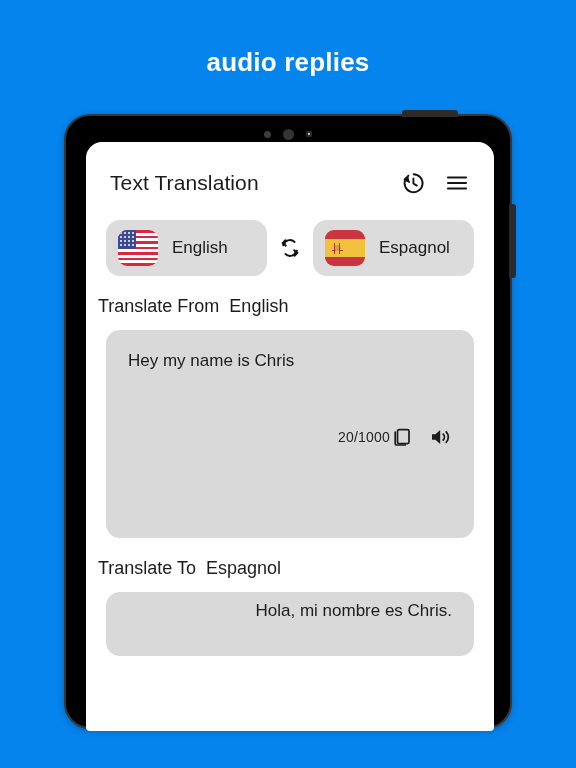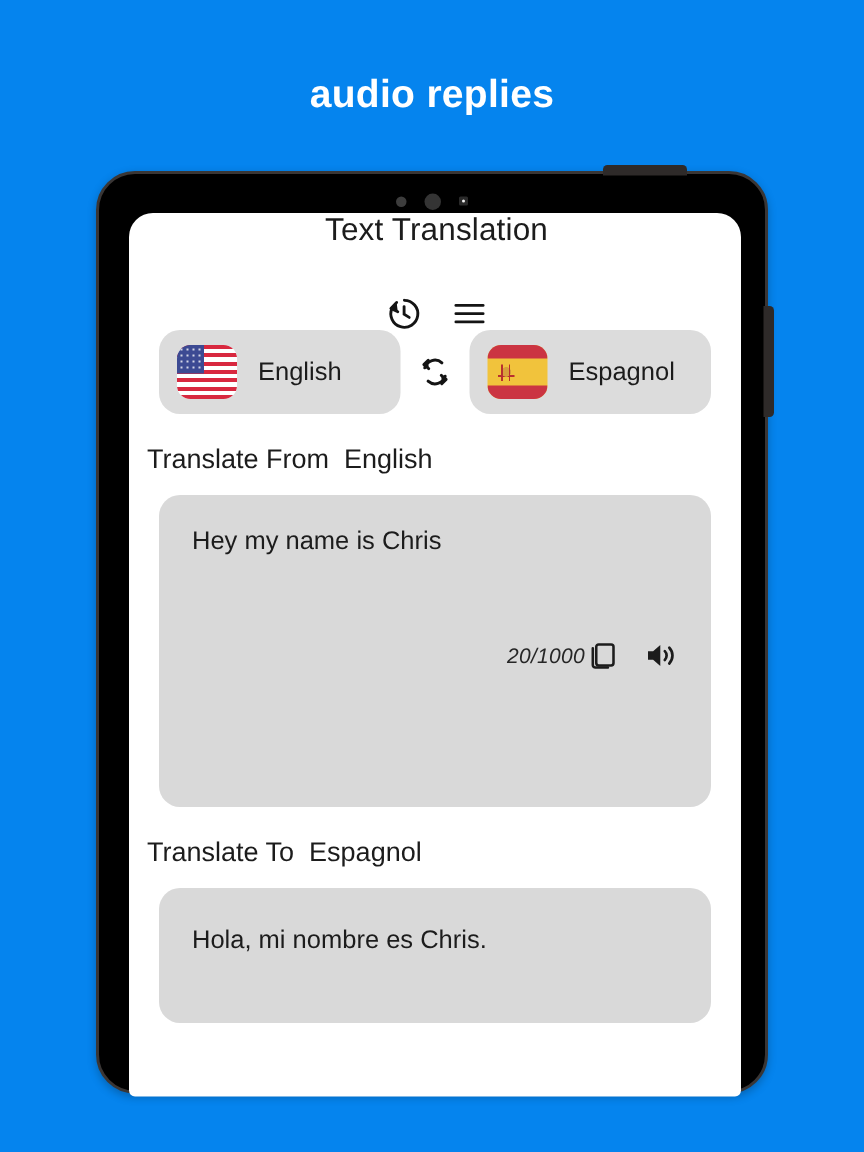--- a/index.html
+++ b/index.html
@@ -102,21 +102,20 @@
     border-radius: 16px 16px 4px 4px;
     overflow: hidden;
   }
 
   
   .appbar {
     height: 82px;
     display: flex;
     align-items: center;
     padding: 0 22px 0 24px;
-    flex-direction: column;
   }
   .app-title {
     font-size: 21px;
     color: #1c1c1c;
     font-weight: 400;
     flex: 1;
     letter-spacing: 0.1px;
   }
   .appbar-icons { display: flex; align-items: center; gap: 14px; }
   .icon-btn {
@@ -223,38 +222,37 @@
 
   .text-card {
     margin: 13px 20px 0 20px;
     background: #d9d9d9;
     border-radius: 14px;
     padding: 20px 22px 14px 22px;
     display: flex;
     flex-direction: row;
   }
   .card-input { height: 208px; }
-  .card-output { height: 90px; padding-top: 24px; }
+  .card-output { height: 64px; padding-top: 8px; text-align: right; }
 
   .card-text {
     font-size: 17px;
     color: #1c1c1c;
     line-height: 1.35;
     flex: 1;
   }
   .card-footer {
     display: flex;
     align-items: center;
     justify-content: space-between;
   }
   .char-count {
     font-size: 14px;
     color: #262626;
     letter-spacing: 0.2px;
-    font-style: italic;
   }
   .card-actions { display: flex; align-items: center; gap: 14px; }
   .act-btn {
     width: 24px; height: 24px;
     display: flex; align-items: center; justify-content: center;
   }
 </style>
 </head>
 <body>
 

